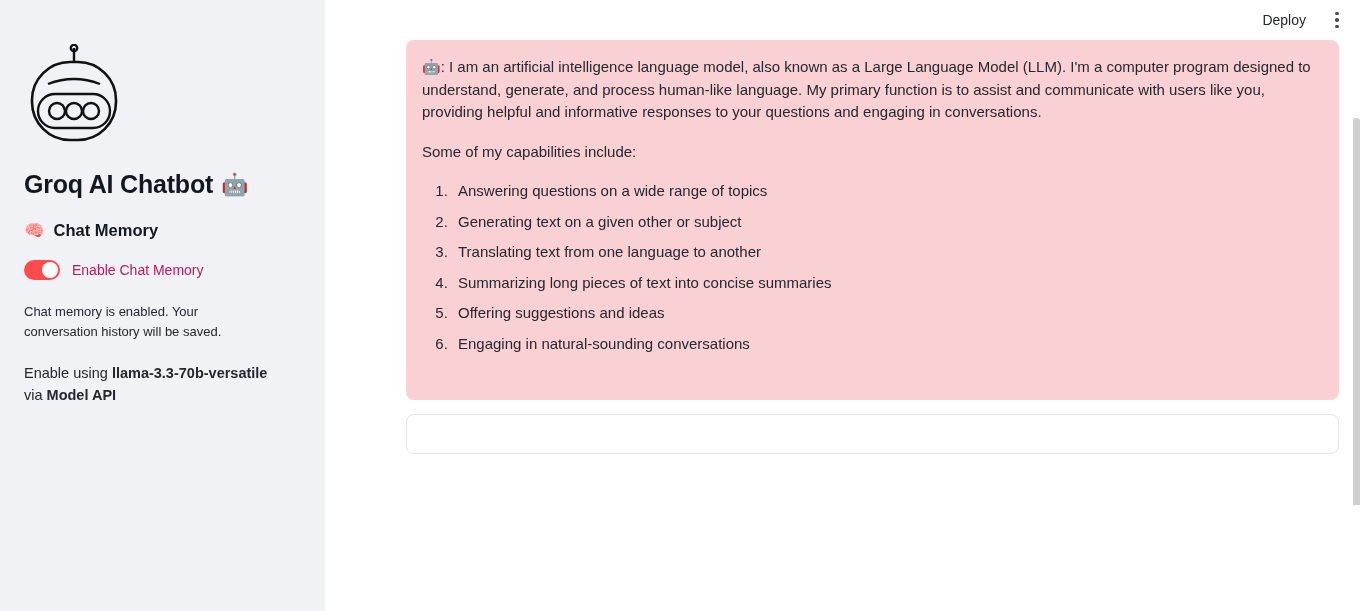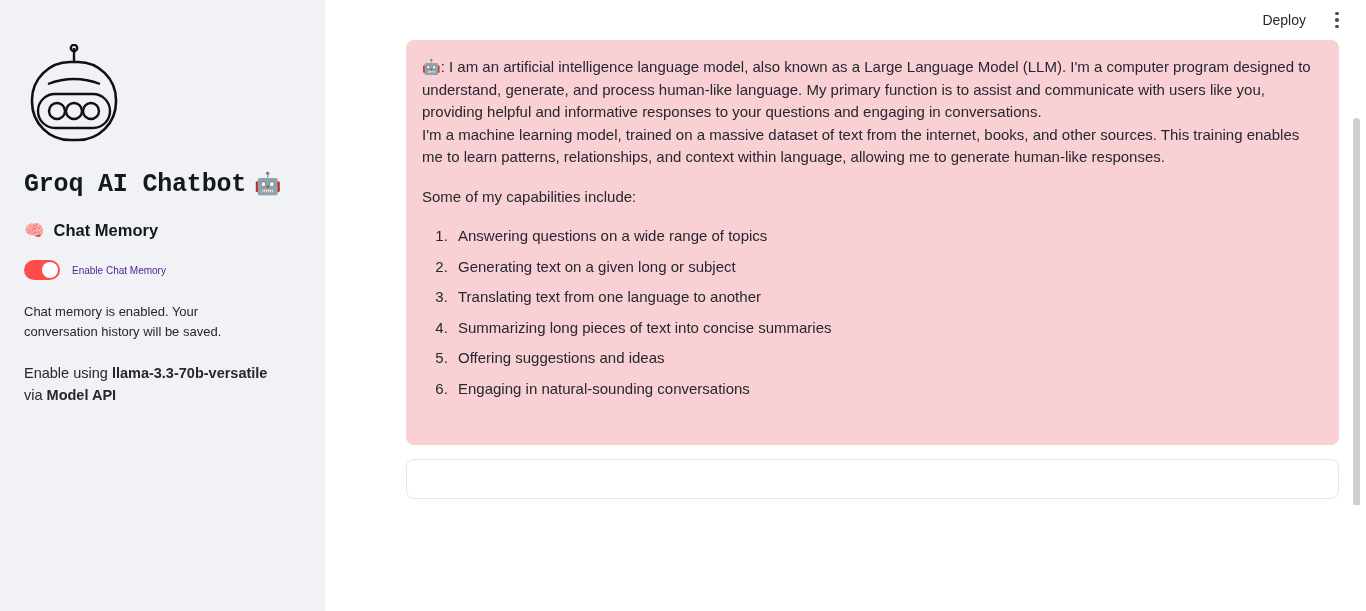--- a/index.html
+++ b/index.html
@@ -25,21 +25,20 @@
   #robot-logo { margin-top: 22px; margin-bottom: 10px; }
   .sidebar-title {
     font-size: 25px;
     font-weight: bold;
     letter-spacing: -0.2px;
     display: flex;
     align-items: center;
     gap: 8px;
     margin: 14px 0 22px 0;
     color: #131720;
-    font-family: Liberation Mono, monospace;
   }
   .sidebar-title .emoji { font-size: 22px; }
   .section-head {
     font-size: 16.5px;
     font-weight: bold;
     display: flex;
     align-items: center;
     gap: 9px;
     margin-bottom: 20px;
     color: #131720;
@@ -58,21 +57,21 @@
     flex-shrink: 0;
     cursor: pointer;
   }
   .switch .knob {
     position: absolute;
     top: 2px; left: 18px;
     width: 16px; height: 16px;
     border-radius: 50%;
     background: #ffffff;
   }
-  .toggle-label { font-size: 10px; color: #4c1d95; }
+  .toggle-label { font-size: 14px; color: #be185d; }
   .sidebar-note {
     font-size: 13px;
     line-height: 1.52;
     color: #262730;
     margin-bottom: 20px;
     max-width: 240px;
   }
   .sidebar-built {
     font-size: 14.5px;
     line-height: 1.52;
@@ -229,27 +228,26 @@
         <span></span>
         <span></span>
       </button>
     </div>
 
     <div id="chat-area">
 
 
       <div class="msg assistant">
         <p><span class="inline-emoji">🤖</span><span>: I am an artificial intelligence language model, also known as a Large Language Model (LLM). I'm a computer program designed to understand, generate, and process human-like language. My primary function is to assist and communicate with users like you, providing helpful and informative responses to your questions and engaging in conversations.</span></p>
-        <p>I'm a machine learning model, trained on a massive dataset of text from the internet, books, and other sources. This training enables me to learn patterns, relationships, and context within language, allowing me to generate human-like responses.</p>
         <div class="para-gap"></div>
         <p>Some of my capabilities include:</p>
         <div class="para-gap"></div>
         <ol>
           <li>Answering questions on a wide range of topics</li>
-          <li>Generating text on a given long or subject</li>
+          <li>Generating text on a given other or subject</li>
           <li>Translating text from one language to another</li>
           <li>Summarizing long pieces of text into concise summaries</li>
           <li>Offering suggestions and ideas</li>
           <li>Engaging in natural-sounding conversations</li>
         </ol>
         <div class="para-gap"></div>
       </div>
 
       <div class="msg pending"></div>
     </div>

